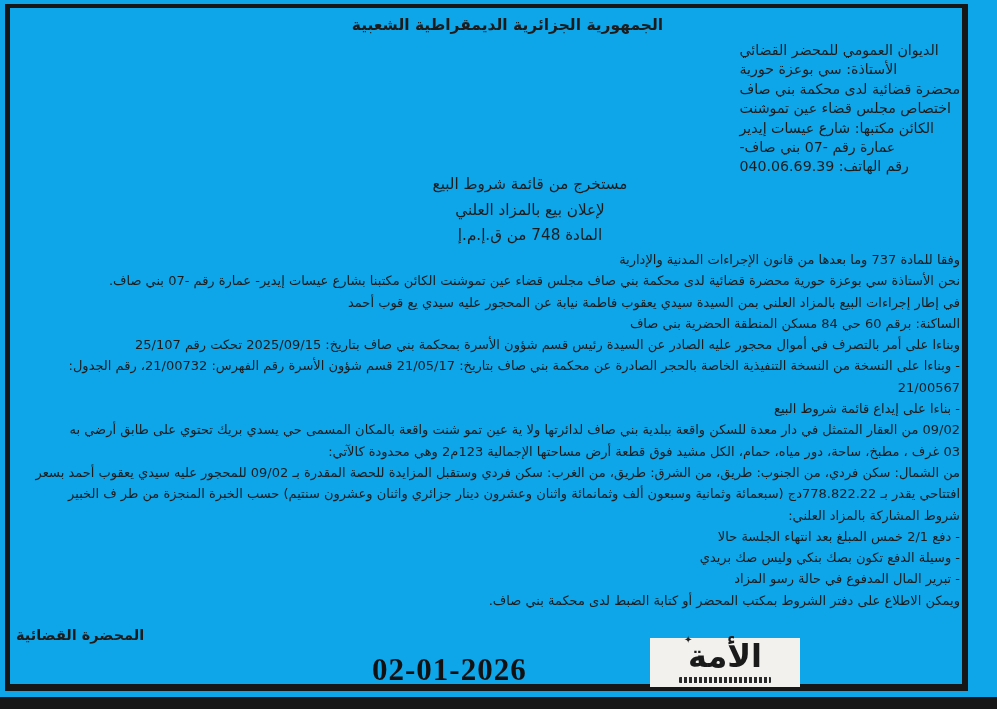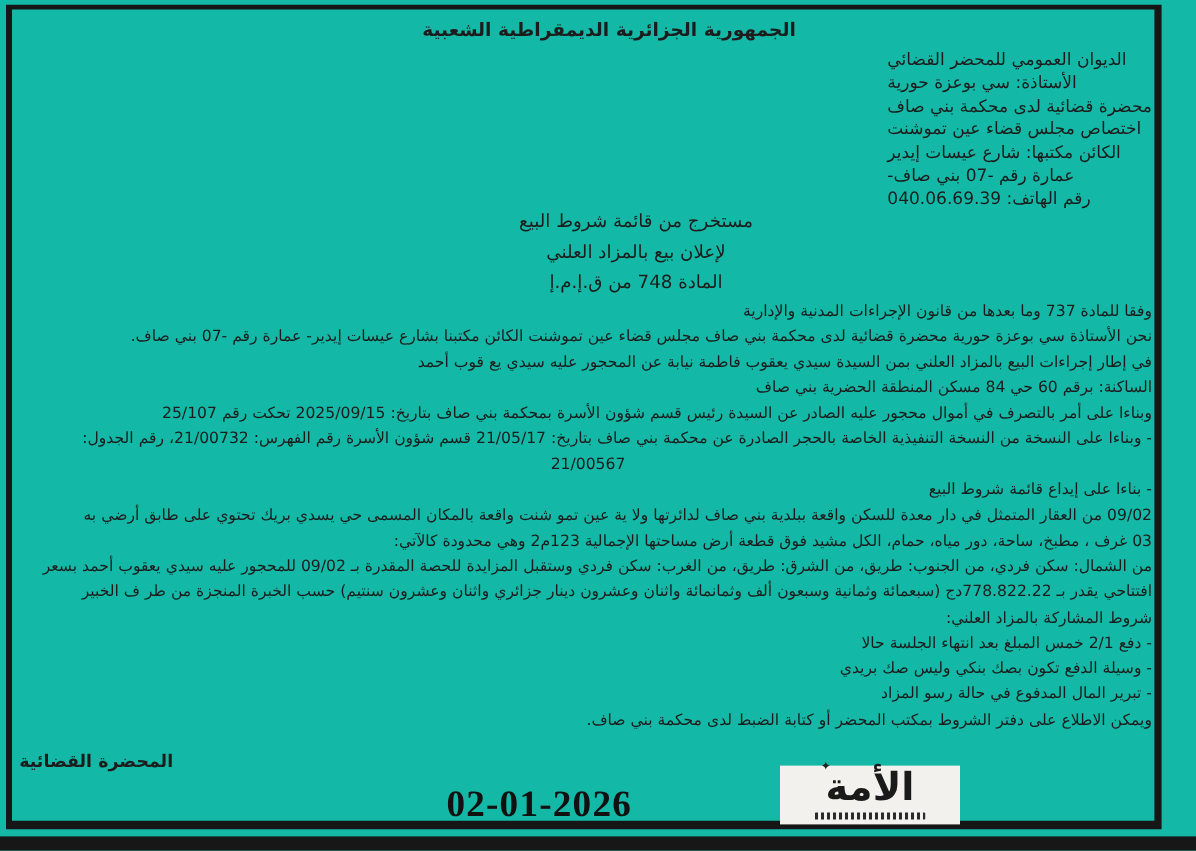--- a/index.html
+++ b/index.html
@@ -6,21 +6,21 @@
   body{
     width:997px;height:709px;
     background:#e8e8e5;
     font-family:"DejaVu Sans",sans-serif;
     color:#1c1c1c;
     overflow:hidden;
   }
   .scan{
     position:relative;
     width:997px;height:709px;
-    background:#14b8a6;
+    background:#0ea5e9;
     overflow:hidden;
   }
   .frame{
     position:absolute;
     left:5px;top:4px;
     width:963px;height:687px;
     box-sizing:border-box;
     border-style:solid;
     border-color:#161616;
     border-width:4px 6px 7px 5px;
@@ -45,21 +45,21 @@
     font-size:15.2px;line-height:25.6px;
     z-index:2;
   }
   .body-block{
     position:absolute;top:249px;right:37px;left:14px;
     direction:rtl;text-align:right;
     font-size:13px;line-height:21.3px;
     z-index:2;
   }
   .body-line{white-space:nowrap;}
-  .align-left{text-align:center;direction:ltr;padding-left:6px;}
+  .align-left{text-align:right;direction:ltr;padding-left:6px;}
   .signature{
     position:absolute;top:627px;left:16px;
     direction:rtl;
     font-size:14.5px;font-weight:700;
     z-index:2;
   }
   .date-stamp{
     position:absolute;top:652px;left:372px;
     font-family:"Liberation Serif","DejaVu Serif",serif;
     font-weight:700;font-size:31px;letter-spacing:1px;

